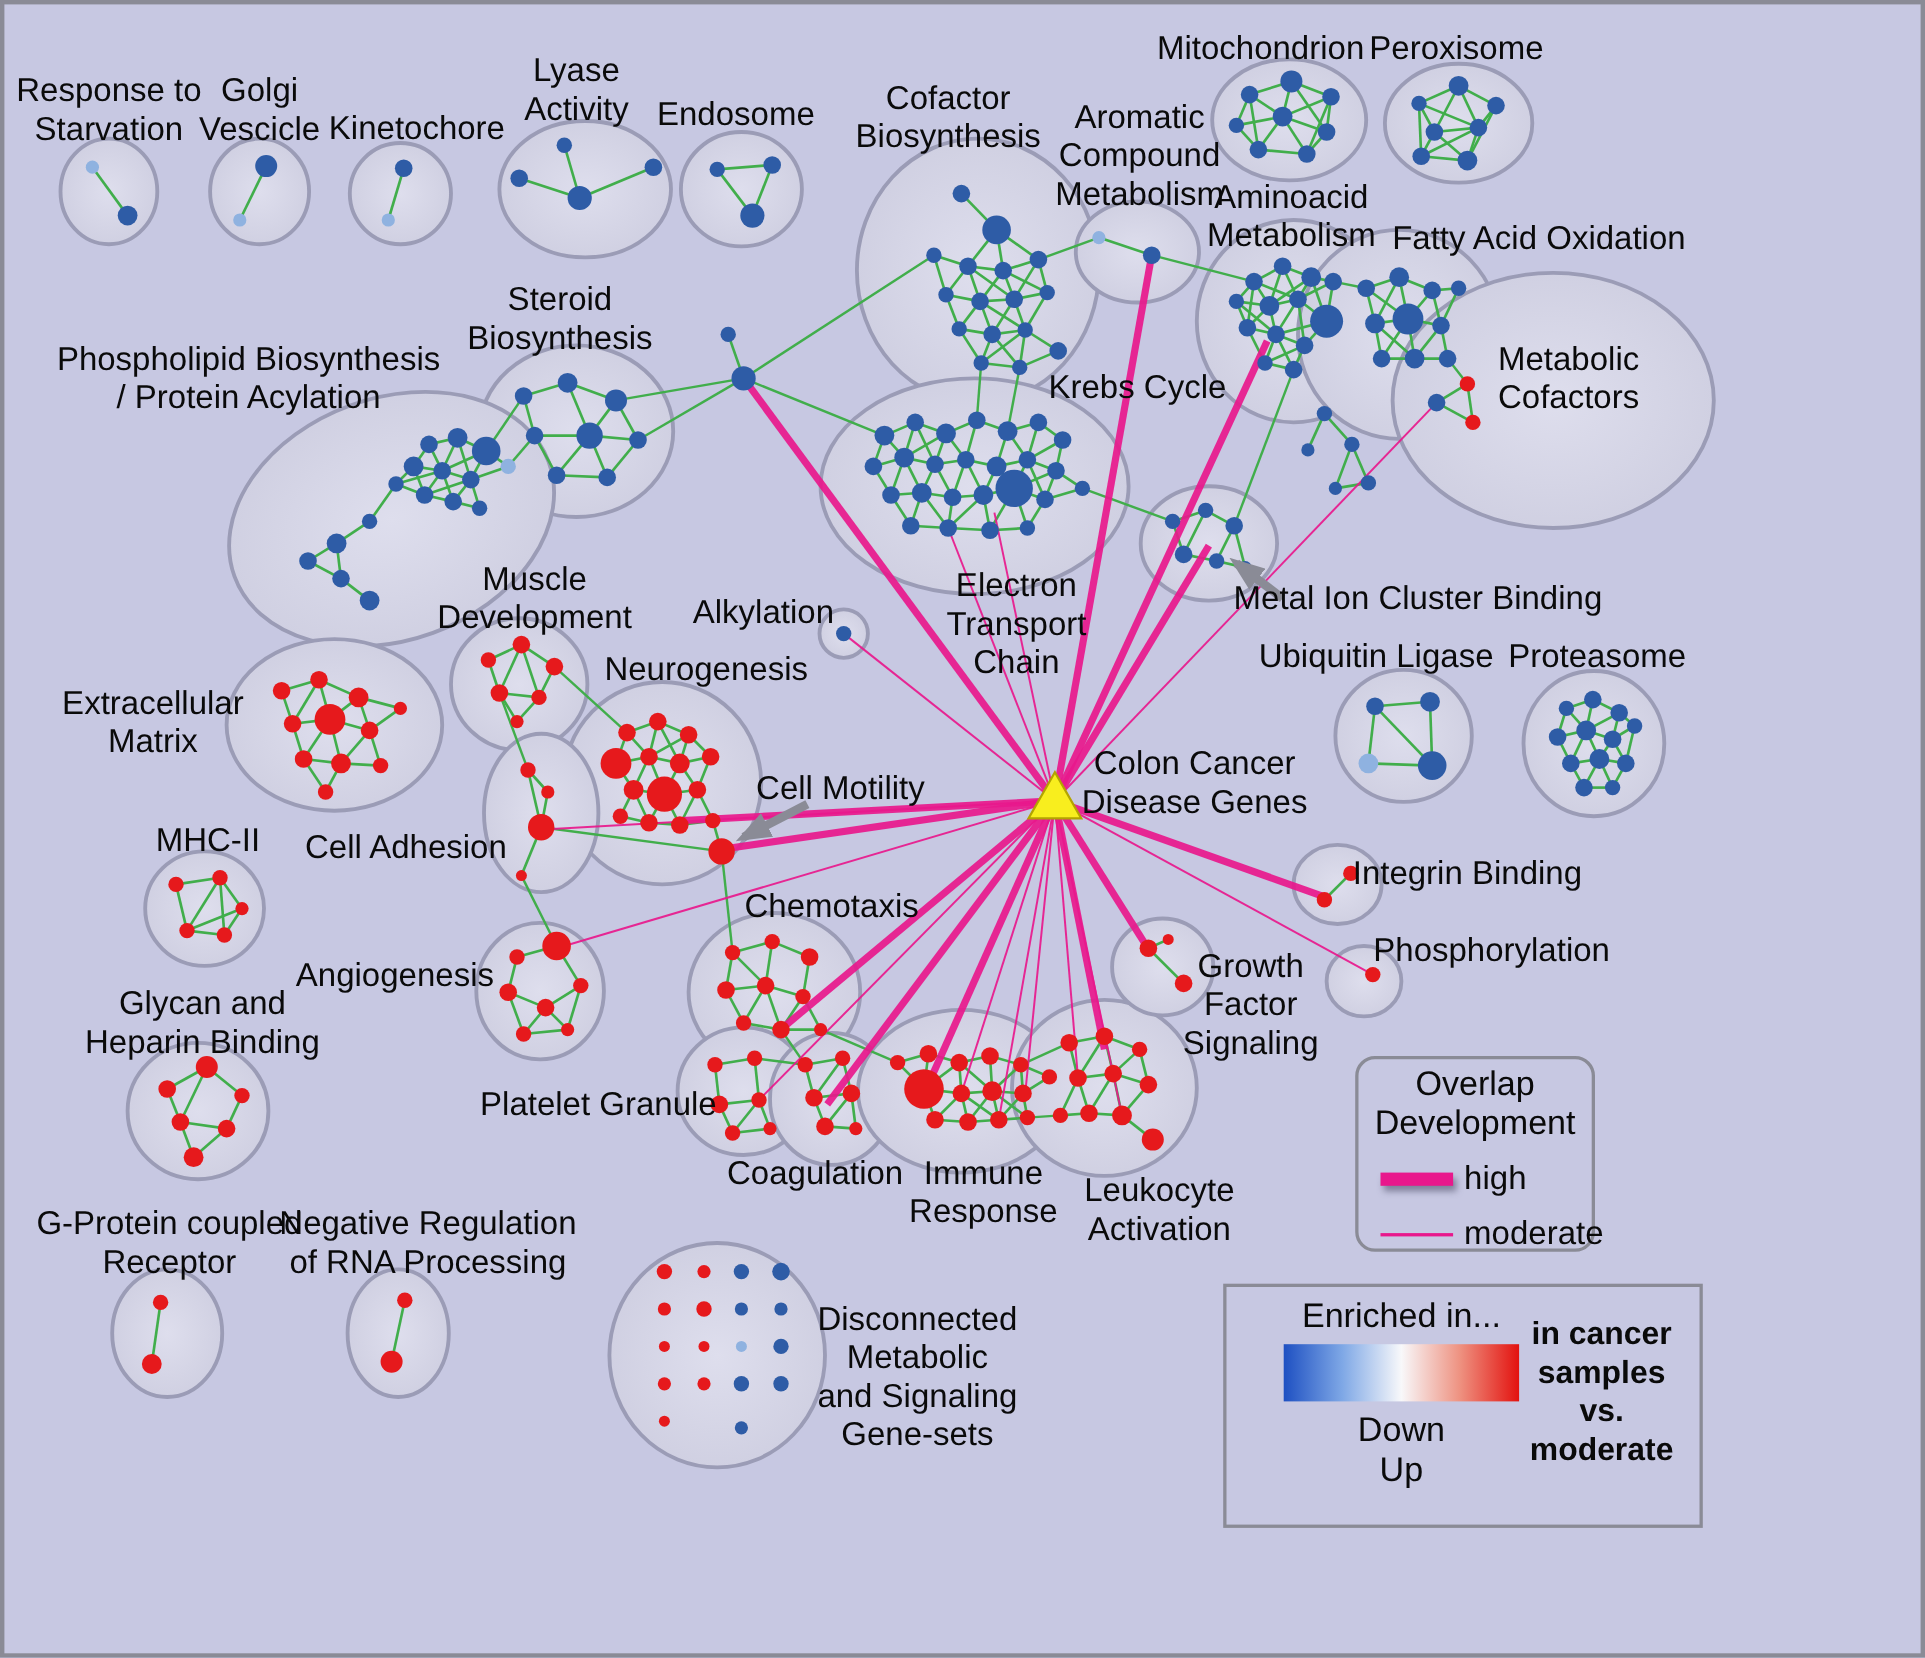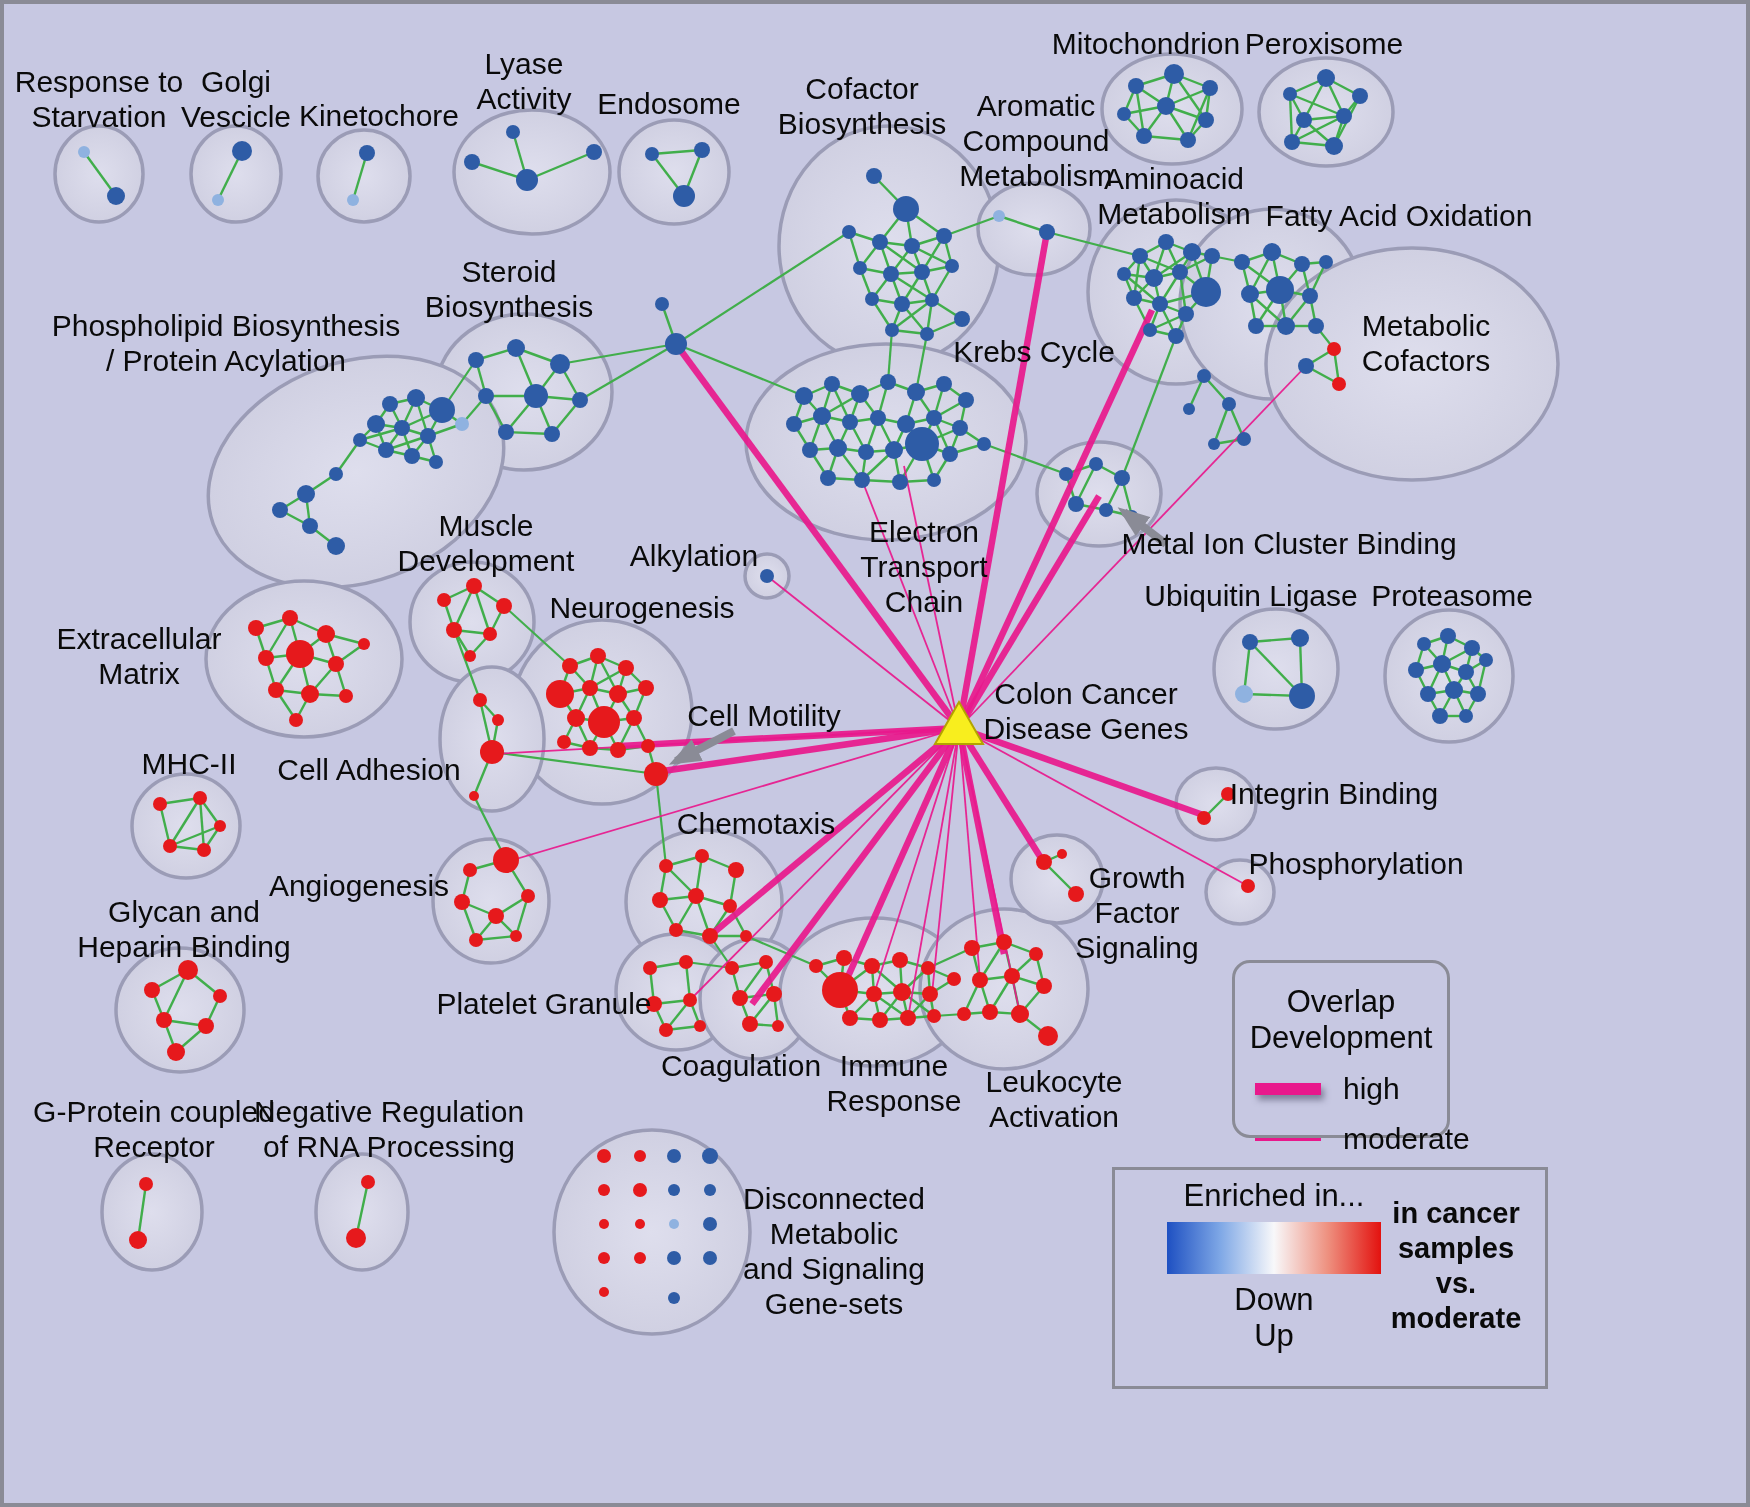--- a/index.html
+++ b/index.html
@@ -5,22 +5,22 @@
   html,body{margin:0;padding:0;background:#b9bad6;}
   .figure{
     position:relative;width:1750px;height:1507px;box-sizing:border-box;
     background:#c7c8e2;border:4px solid #8a8b96;overflow:hidden;
     font-family:"Liberation Sans","DejaVu Sans",sans-serif;color:#0a0a0a;
   }
   .figure svg{position:absolute;left:0;top:0;}
   .lbl{font-size:30px;fill:#0a0a0a;font-family:"Liberation Sans","DejaVu Sans",sans-serif;}
   .legend{position:absolute;border:3px solid #8a8b96;box-sizing:border-box;}
   .legend.overlap{left:1228px;top:956px;width:218px;height:178px;border-radius:18px;}
-  .lg-title{font-size:31px;text-align:center;margin-top:21px;line-height:36px;}
-  .lg-row{display:flex;align-items:center;gap:22px;margin:16px 0 0 20px;}
+  .lg-title{font-size:31px;text-align:center;margin-top:4px;line-height:36px;}
+  .lg-row{display:flex;align-items:center;gap:10px;margin:16px 0 0 20px;}
   .bar{width:66px;flex:0 0 66px;background:#e8188c;}
   .bar.high{height:12px;box-shadow:3px 5px 6px rgba(70,70,95,.55);}
   .bar.mod{height:3px;}
   .lg-label{font-size:30px;}
   .legend.enriched{left:1108px;top:1163px;width:436px;height:222px;}
   .en-left{position:absolute;left:52px;top:8px;width:214px;text-align:center;}
   .en-title{font-size:31px;margin-bottom:8px;}
   .gradient-bar{height:52px;width:100%;
     background:linear-gradient(to right,#1e50c2,#7fa8e6,#f8f8fa,#ee9180,#e3120f);}
   .en-ends{display:flex;justify-content:space-between;font-size:31px;margin-top:8px;flex-direction:column;}

